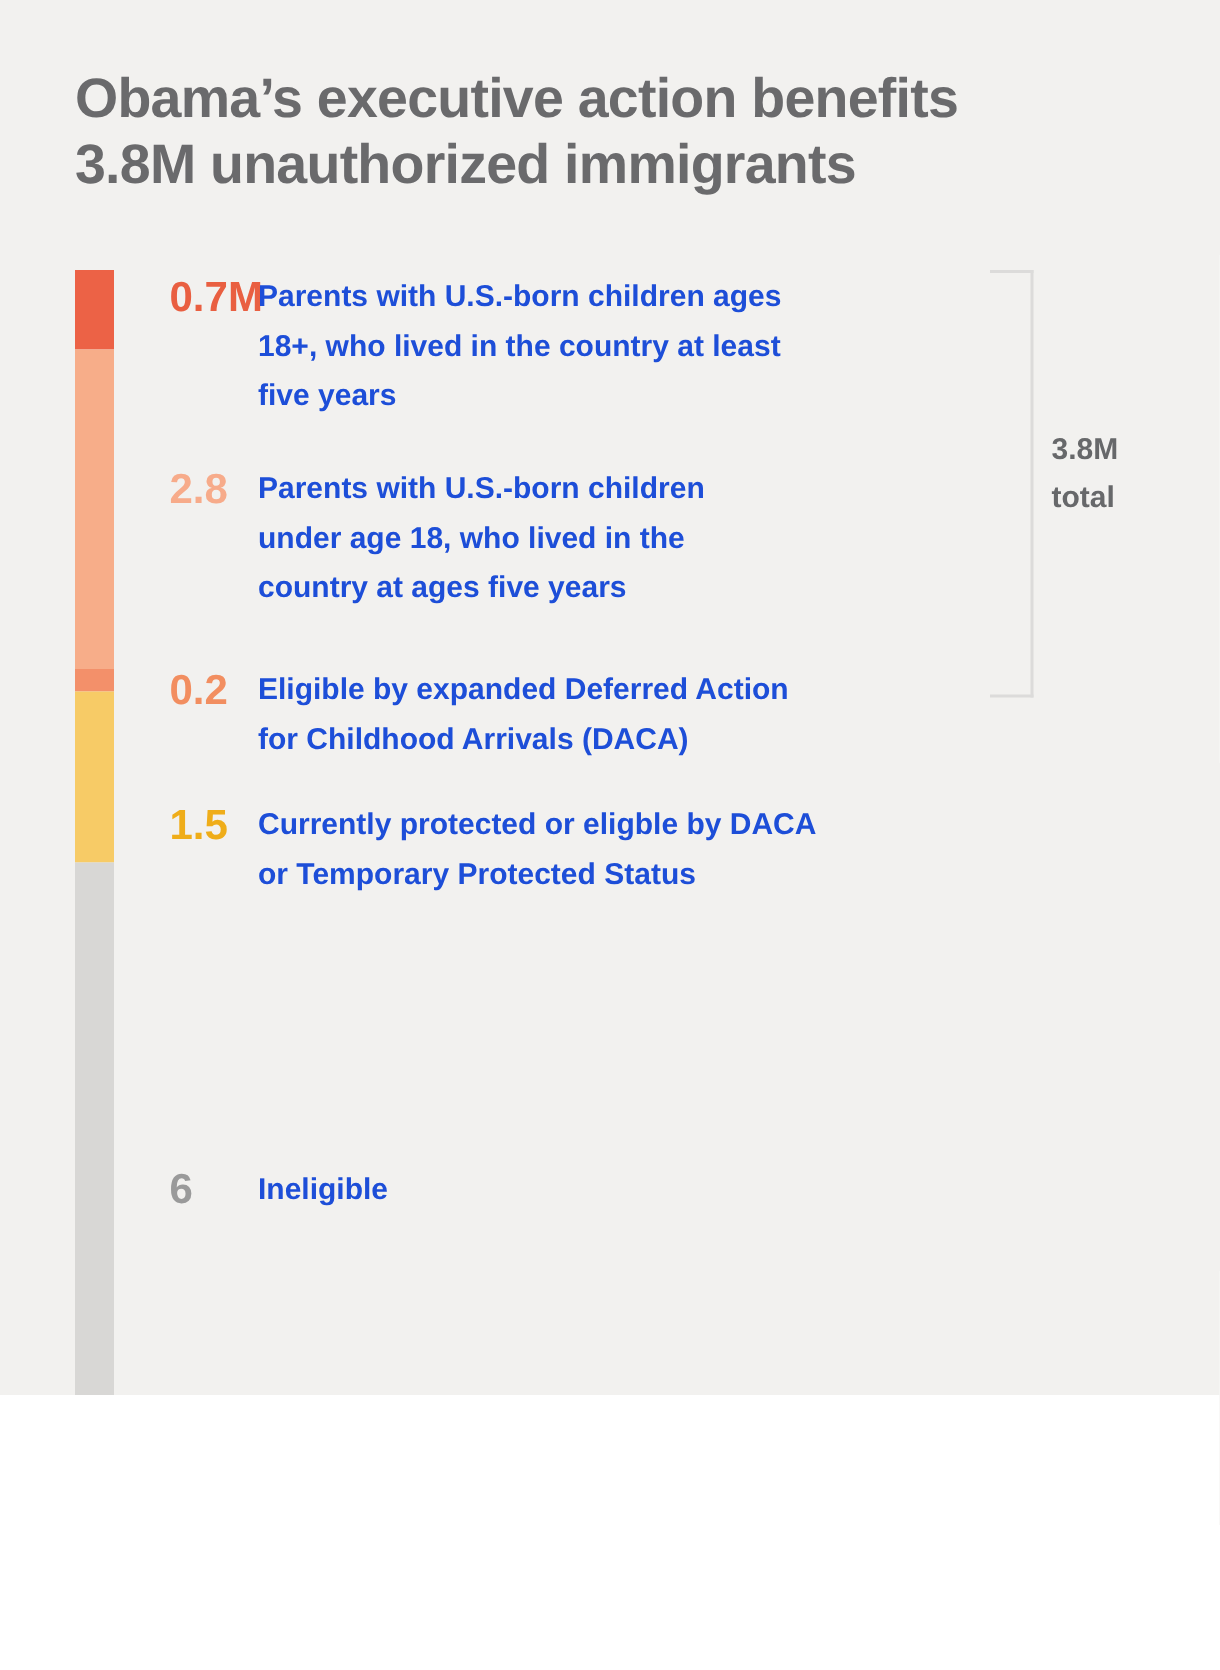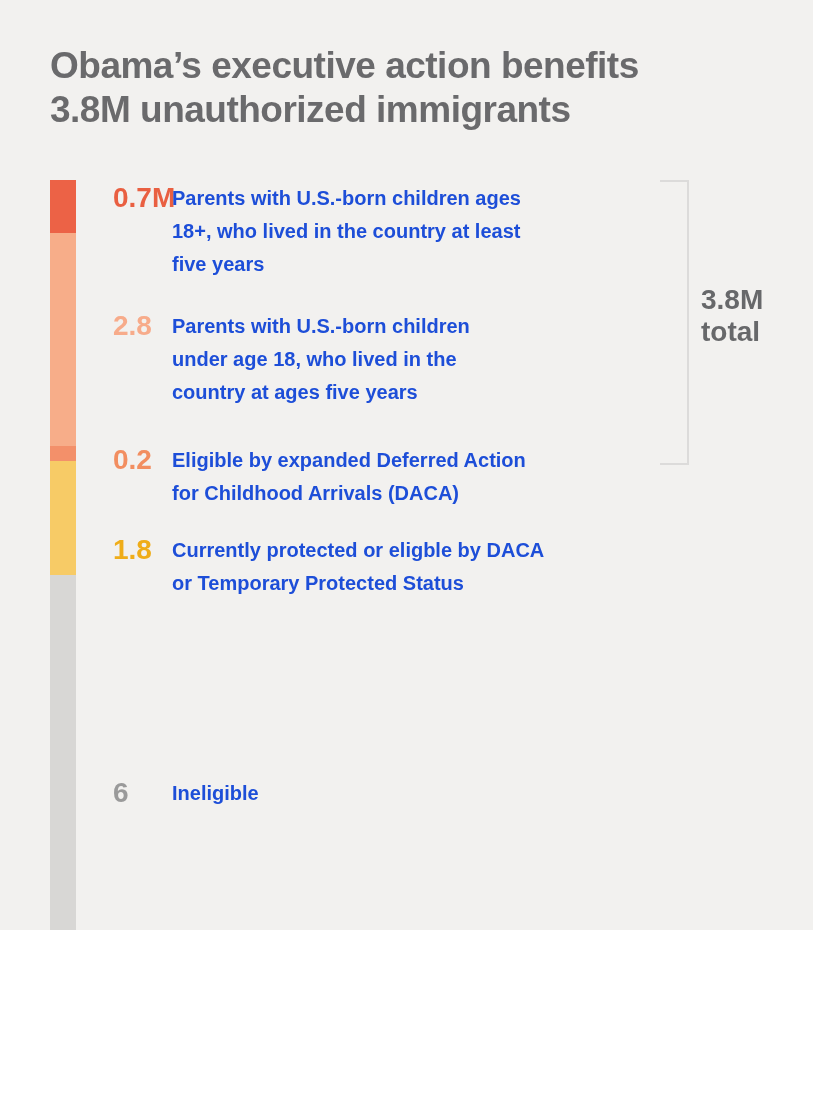--- a/index.html
+++ b/index.html
@@ -31,21 +31,21 @@
     color:#1d4ed8;white-space:pre-line;
   }
   .bracket{
     position:absolute;left:660px;top:180px;width:27px;height:281px;
     border-top:2px solid #dcdbda;
     border-right:2px solid #dcdbda;
     border-bottom:2px solid #dcdbda;
   }
   .total-label{
     position:absolute;left:701px;top:284px;
-    font-size:28px;font-weight:bold;line-height:32px;
+    font-size:20px;font-weight:bold;line-height:32px;
     color:#67686a;white-space:pre-line;
   }
   .source{
     position:absolute;left:50px;top:1045px;
     font-size:26px;color:#a5a3a1;
   }
   .logo{
     position:absolute;right:42px;top:1028px;
     display:flex;align-items:flex-start;
   }
@@ -83,21 +83,21 @@
         <div class="desc">Parents with U.S.-born children
 under age 18, who lived in the
 country at ages five years</div>
       </div>
       <div class="row" style="top: 443px;">
         <span class="val" style="color: rgb(242, 142, 96);">0.2</span>
         <div class="desc">Eligible by expanded Deferred Action
 for Childhood Arrivals (DACA)</div>
       </div>
       <div class="row" style="top: 533px;">
-        <span class="val" style="color: rgb(239, 173, 25);">1.8</span>
+        <span class="val" style="color: rgb(239, 173, 25);">1.5</span>
         <div class="desc">Currently protected or eligble by DACA
 or Temporary Protected Status</div>
       </div>
       <div class="row" style="top: 776px;">
         <span class="val" style="color: rgb(154, 154, 154);">6</span>
         <div class="desc">Ineligible</div>
       </div>
     </div>
 
   <div class="bracket"></div>

